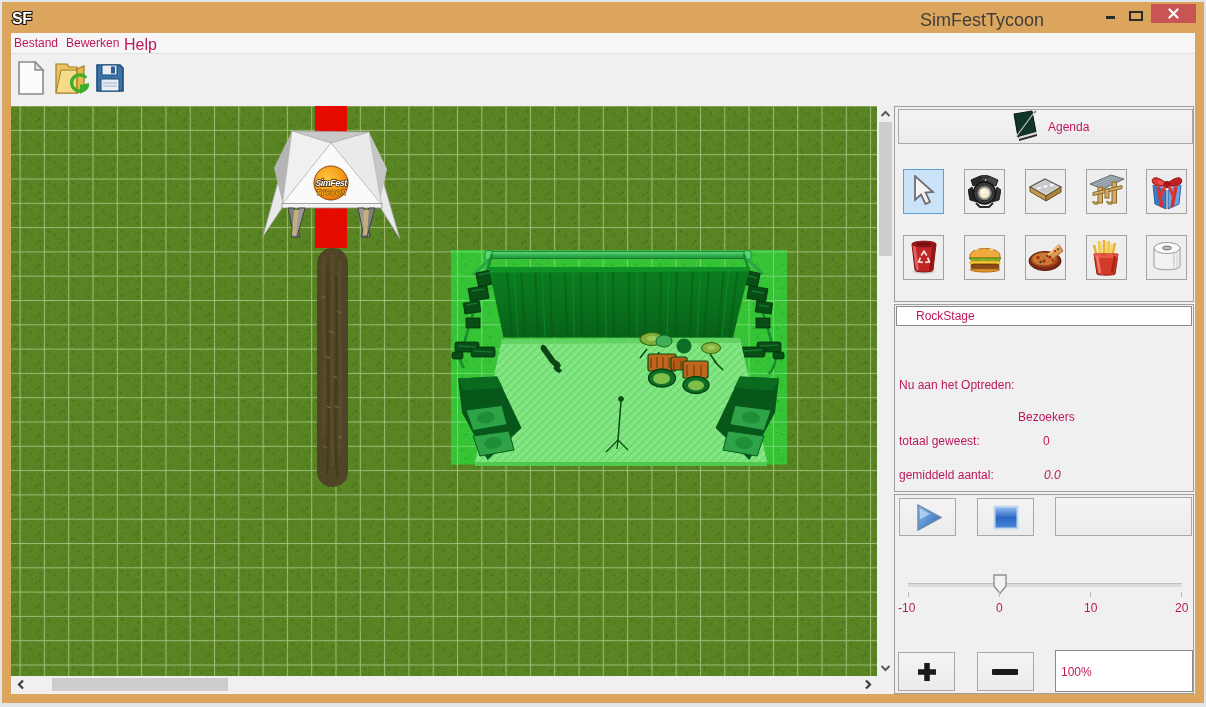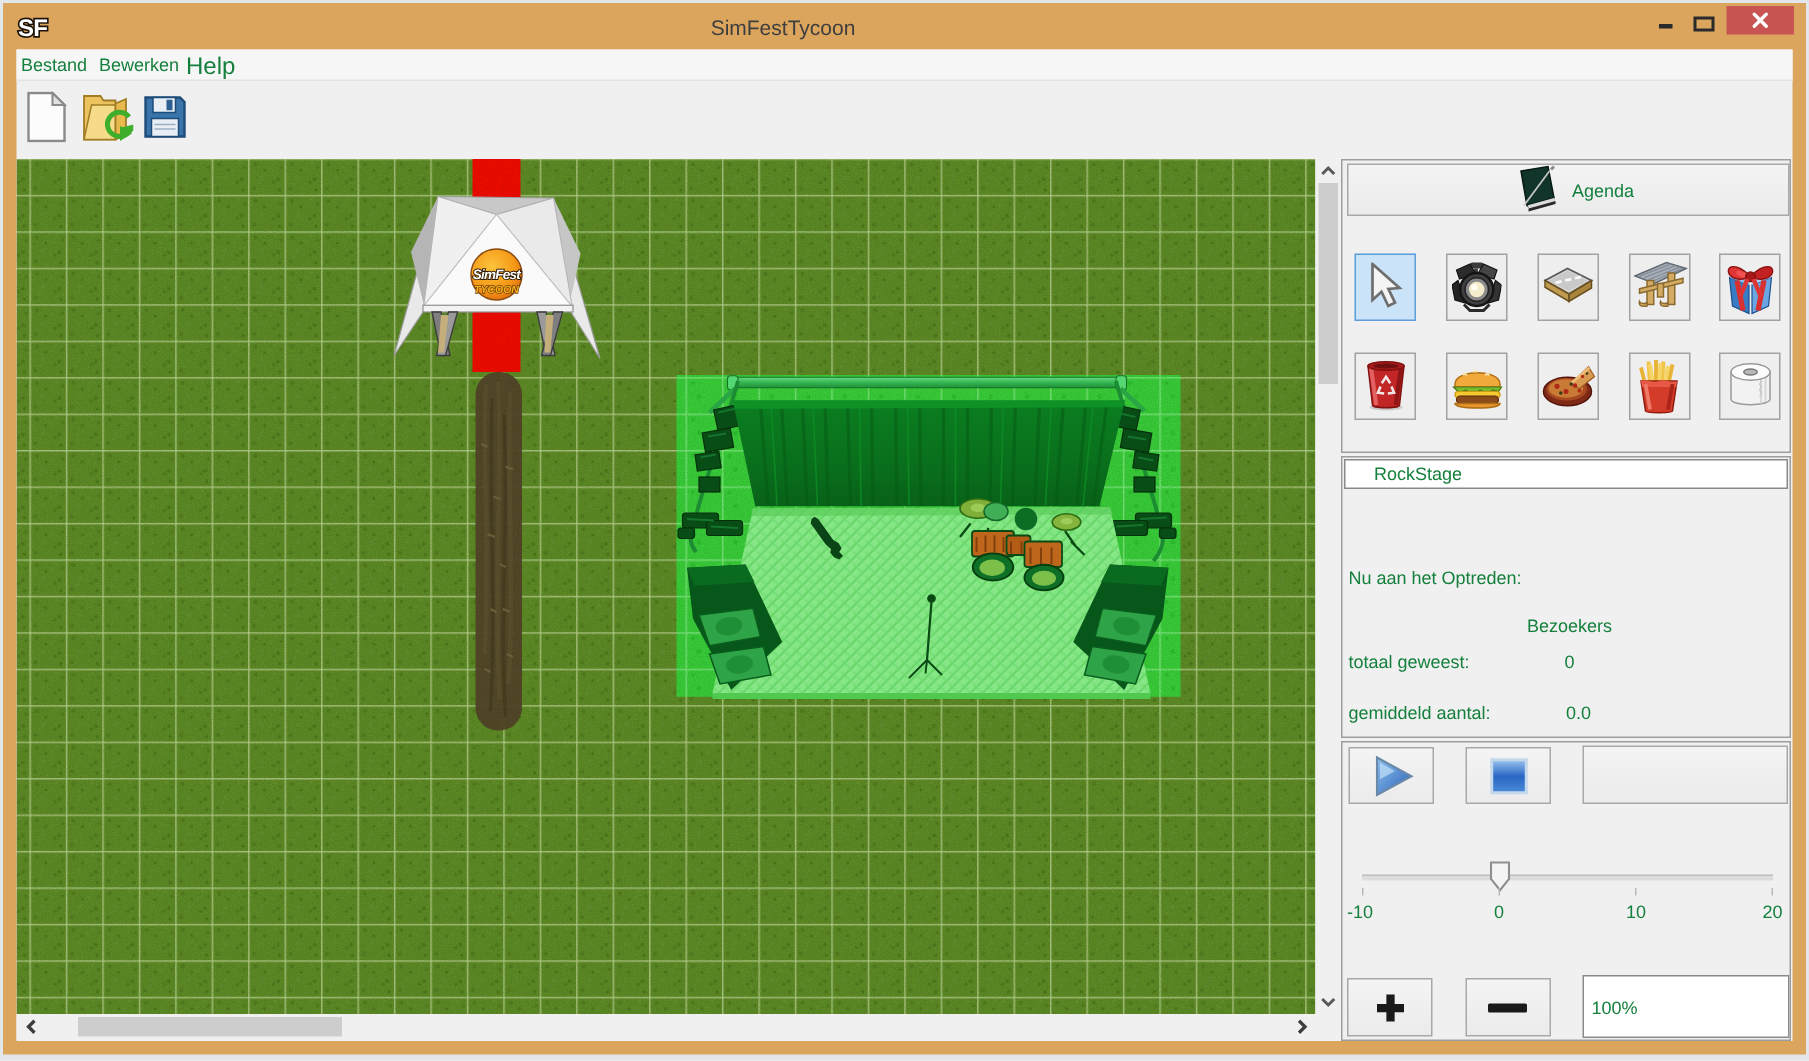--- a/index.html
+++ b/index.html
@@ -1,31 +1,31 @@
 <!DOCTYPE html>
 <html><head>
 <meta charset="utf-8">
 <style>
 html,body{margin:0;padding:0;}
 body{width:1206px;height:707px;position:relative;background:#e2e5ea;font-family:"Liberation Sans",sans-serif;overflow:hidden;}
 .abs{position:absolute;}
 .btn{position:absolute;background:linear-gradient(#f4f4f4,#ebebeb);border:1px solid #a8a8a8;box-sizing:border-box;}
 .toolbtn{position:absolute;width:41px;height:45px;background:#eeeeee;border:1px solid #a2a2a2;box-sizing:border-box;}
-.lbl{position:absolute;font-size:12px;color:#15803d;white-space:nowrap;}
+.lbl{position:absolute;font-size:12px;color:#be185d;white-space:nowrap;}
 </style>
 </head>
 <body>
 
 <div class="abs" style="left:2px;top:2px;width:1202px;height:701px;background:#dba55e;"></div>
 
 <svg class="abs" style="left:10px;top:6px;" width="26" height="24">
     <text x="2" y="18" font-family="Liberation Sans,sans-serif" font-size="16" font-weight="bold" fill="#ffffff" stroke="#1a1208" stroke-width="2.2" paint-order="stroke" letter-spacing="-0.5">SF</text>
   </svg>
 
-<div class="abs" style="left:0;top:10px;width:1044px;text-align:center;font-size:14px;color:#3e3e3e;">SimFestTycoon</div>
+<div class="abs" style="left:0;top:10px;width:1044px;text-align:right;font-size:18px;color:#3e3e3e;">SimFestTycoon</div>
 
 <div class="abs" style="left:1106px;top:16px;width:9px;height:3px;background:#2a2a2a;"></div>
 
 <div class="abs" style="left:1129px;top:11px;width:14px;height:10px;border:2px solid #2a2a2a;box-sizing:border-box;"></div>
 
 <div class="abs" style="left:1151px;top:4px;width:45px;height:19px;background:#c85454;"></div>
 <svg class="abs" style="left:1168px;top:8px;" width="12" height="12">
     <path d="M1.5,1.5 L9.5,9.5 M9.5,1.5 L1.5,9.5" stroke="#ffffff" stroke-width="2.2" stroke-linecap="round"></path>
   </svg>
 
@@ -428,21 +428,21 @@
 <div class="lbl" style="left:900px;top:309px;margin-left:16px;">RockStage</div>
 
 <div class="lbl" style="left:899px;top:362px;margin-top:16px;">Nu aan het Optreden:</div>
 
 <div class="lbl" style="left:1018px;top:410px;">Bezoekers</div>
 
 <div class="lbl" style="left:899px;top:434px;">totaal geweest:</div>
 <div class="lbl" style="left:1043px;top:434px;">0</div>
 
 <div class="lbl" style="left:899px;top:468px;">gemiddeld aantal:</div>
-<div class="lbl" style="left:1044px;top:468px;">0.0</div>
+<div class="lbl" style="left:1044px;top:468px;font-style:italic;">0.0</div>
 
 <div class="abs" style="left:894px;top:494px;width:300px;height:200px;border:1px solid #9e9e9e;box-sizing:border-box;background:#f0f0f0;"></div>
 
 <div class="btn" style="left:899px;top:498px;width:57px;height:38px;"></div>
 <svg class="abs" style="left:914px;top:503px;" width="30" height="29" viewBox="0 0 30 29">
 <defs>
       <linearGradient id="pg" x1="0" y1="0" x2="1" y2="1">
         <stop offset="0" stop-color="#8fc0ee"></stop>
         <stop offset="1" stop-color="#2a62b8"></stop>
       </linearGradient>

